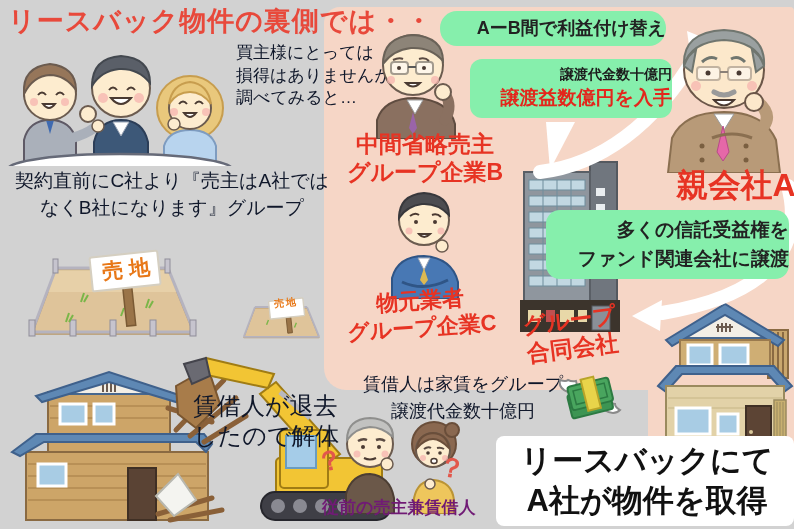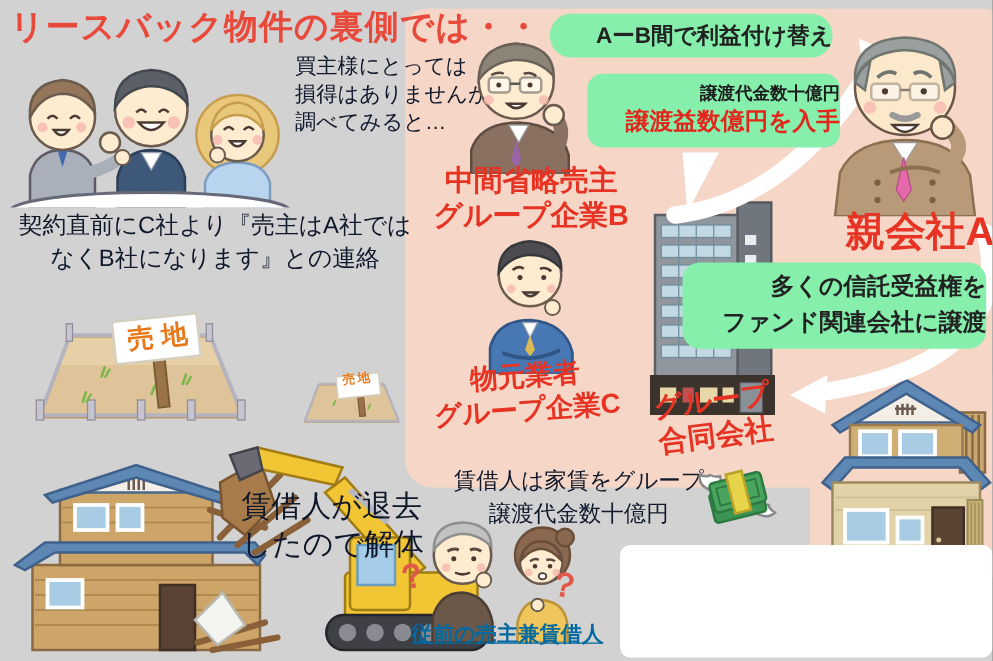--- a/index.html
+++ b/index.html
@@ -19,21 +19,21 @@
   #transfer-box .l2{font-size:19px;font-weight:800;color:#e3261c;line-height:1.45;}
   #company-b{left:334px;top:130px;width:182px;font-size:23px;}
   #company-a{left:659px;top:166px;width:154px;font-size:32px;}
   #company-c{left:336px;top:288px;width:170px;font-size:22px;transform:rotate(-4deg);}
   #group-llc{left:512px;top:306px;width:118px;font-size:23px;transform:rotate(-7deg);}
   #contract-note{left:4px;top:168px;width:336px;font-size:19px;text-align:center;line-height:1.4;}
   #listing-note{left:176px;top:242px;width:226px;font-size:17px;text-align:center;line-height:1.4;}
   #trust-bubble{left:546px;top:210px;width:243px;padding:6px 0;font-size:19px;font-weight:700;color:#222;line-height:1.5;}
   #rent-note{left:352px;top:371px;width:222px;font-size:18px;text-align:center;line-height:1.5;}
   #demo-note{left:193px;top:391px;width:170px;font-size:24px;line-height:1.25;}
-  #former-owner{left:322px;top:496px;width:168px;font-size:17px;font-weight:700;color:#0369a1;text-align:center;text-decoration:underline;}
+  #former-owner{left:322px;top:496px;width:168px;font-size:17px;font-weight:700;color:#701a75;text-align:left;}
   #lease-box{left:496px;top:436px;width:298px;height:90px;border-radius:8px;}
   #lease-text{left:500px;top:441px;width:294px;font-size:31px;font-weight:900;text-align:center;line-height:1.28;color:#111;}
   .qmark{font-size:27px;font-weight:900;color:#e2574b;}
   .sign-text{color:#e87818;font-weight:900;}
 </style>
 </head>
 <body>
 
 <div id="stage">
 
@@ -290,21 +290,21 @@
 
   <div class="abs red pre" id="company-b">中間省略売主
 グループ企業B</div>
   <div class="abs red" id="company-a">親会社A</div>
   <div class="abs red pre" id="company-c">物元業者
 グループ企業C</div>
   <div class="abs red pre" id="group-llc">グループ
 合同会社</div>
 
   <div class="abs txt pre" id="contract-note">契約直前にC社より『売主はA社では
-なくB社になります』との連絡</div>
+なくB社になります』グループ</div>
   <div class="abs txt pre" id="rent-note">賃借人は家賃をグループ
 譲渡代金数十億円</div>
 
   <svg class="abs" style="left:558px;top:370px;" width="64" height="56" viewBox="0 0 64 56">
     <path d="M10,22 q-10,-4 -8,-12 q6,2 8,0 q4,2 8,1 q2,6 -2,11 z" fill="#ffffff" stroke="#8a8a8a" stroke-width="2"></path>
     <path d="M46,40 q10,6 16,0 q-5,-3 -5,-6 q-4,0 -8,-3 q-5,3 -3,9 z" fill="#ffffff" stroke="#8a8a8a" stroke-width="2"></path>
     <g transform="rotate(-14 32 27)">
       <rect x="10" y="20" width="42" height="24" rx="3" fill="#3d9553" stroke="#2c7a42" stroke-width="2"></rect>
       <rect x="12" y="12" width="42" height="24" rx="3" fill="#49a55e" stroke="#2c7a42" stroke-width="2"></rect>
       <rect x="17" y="17" width="32" height="14" fill="none" stroke="#2c7a42" stroke-width="1.5"></rect>
@@ -400,14 +400,16 @@
       <circle cx="100" cy="74" r="5" fill="#fdeccf" stroke="#6b5b4f" stroke-width="1.5"></circle>
     </g>
   </svg>
 
   <span class="abs qmark" style="left:316px;top:443px;transform:rotate(-12deg);">？</span>
   <span class="abs qmark" style="left:438px;top:450px;transform:rotate(10deg);">？</span>
 
   <div class="abs txt" id="former-owner" style="font-weight:700;">従前の売主兼賃借人</div>
 
   <div class="abs" id="lease-box" style="background:#ffffff;"></div>
+  <div class="abs pre" id="lease-text">リースバックにて
+A社が物件を取得</div>
 
 </div>
 
 </body></html>

